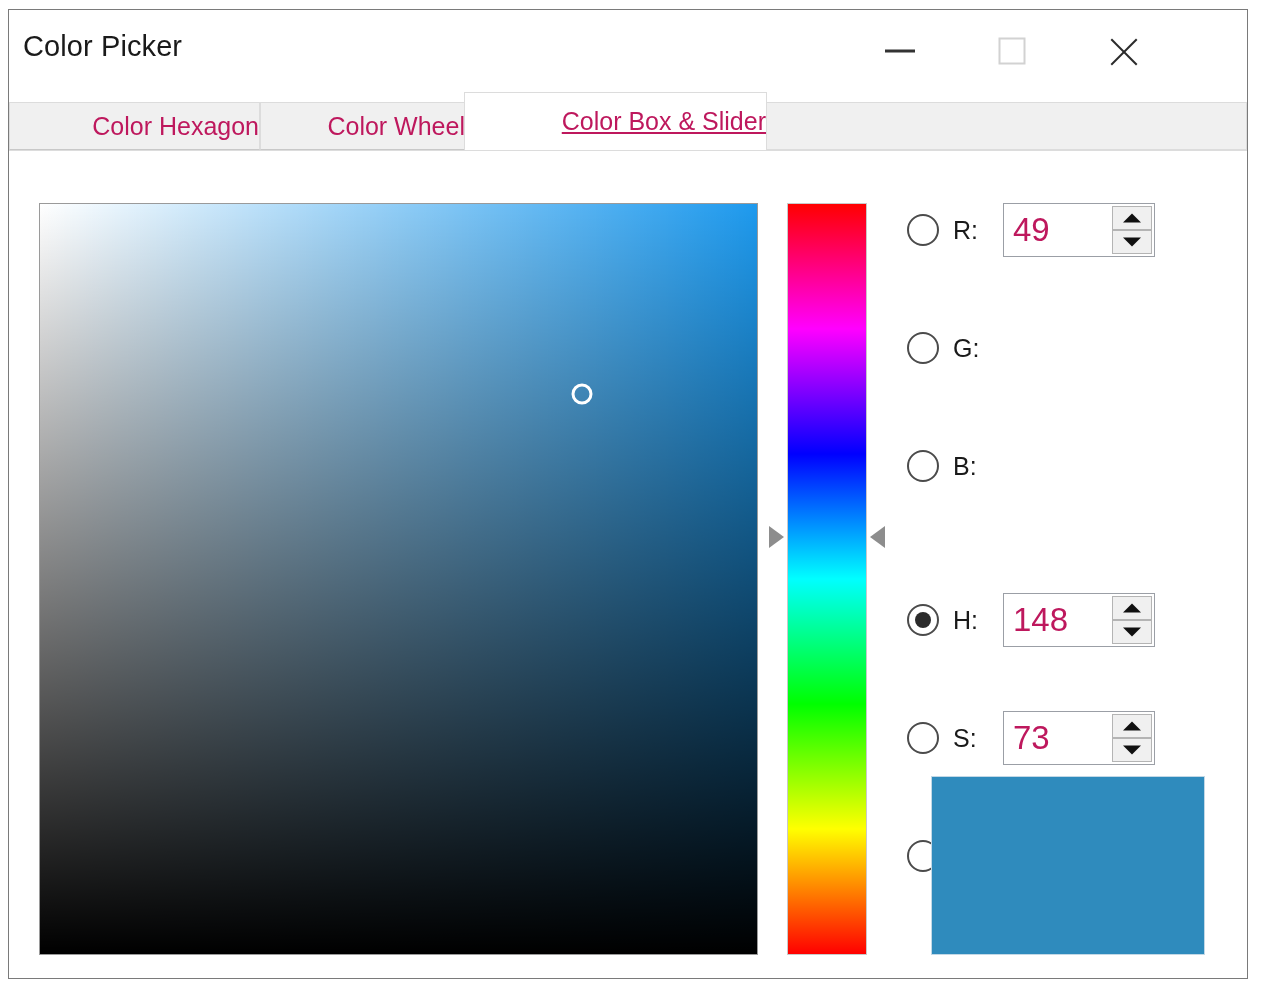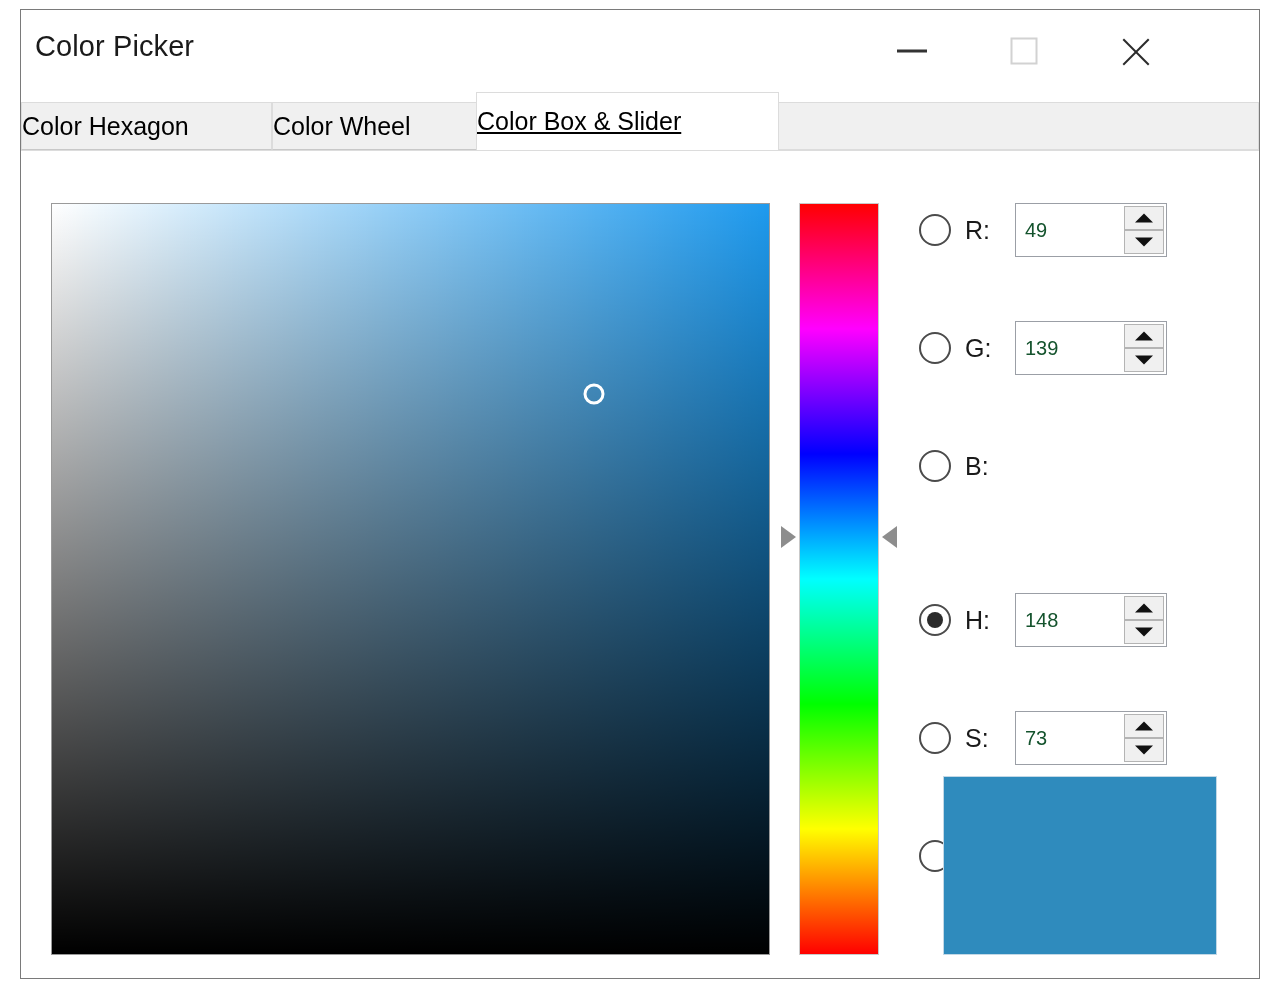--- a/index.html
+++ b/index.html
@@ -10,21 +10,21 @@
   body {
     width: 1282px;
     height: 998px;
     font-family: "Liberation Sans", sans-serif;
     overflow: hidden;
   }
 
   
   #window {
     position: absolute;
-    left: 20px;
+    left: 8px;
     top: 9px;
     width: 1240px;
     height: 970px;
     background: #ffffff;
     border: 1px solid #7a7a7a;
     box-sizing: border-box;
   }
 
   
   #titlebar {
@@ -98,25 +98,25 @@
     position: absolute;
     left: 0;
     top: 82px;
     width: 100%;
     height: 58px;
   }
   .tab {
     position: absolute;
     box-sizing: border-box;
     font-size: 25px;
-    color: #000000;
+    color: #be185d;
     white-space: nowrap;
     display: flex;
     align-items: center;
-    justify-content: flex-start;
+    justify-content: flex-end;
     cursor: default;
   }
   .tab.inactive {
     top: 10px;
     height: 48px;
     background: #f0f0f0;
     border: 1px solid #dcdcdc;
     border-bottom: 1px solid #c8c8c8;
   }
   .tab.active {
@@ -272,22 +272,22 @@
     background: #ffffff;
     box-sizing: border-box;
     flex: 0 0 auto;
     margin-left: 4px;
   }
   .spinbox-value {
     position: absolute;
     left: 9px;
     top: 50%;
     transform: translateY(-50%);
-    font-size: 20px;
-    color: #14532d;
+    font-size: 33px;
+    color: #be185d;
   }
   .spin-arrows {
     position: absolute;
     right: 2px;
     top: 2px;
     width: 40px;
     height: 48px;
   }
   .spin-btn {
     position: absolute;
@@ -386,31 +386,20 @@
               </div>
               <div class="spin-btn down">
                 <span class="tri"></span>
               </div>
             </div>
           </div>
         </div>
         <div class="channel-row" style="top: 118px;">
           <div class="radio"></div>
           <div class="channel-label">G:</div>
-          <div class="spinbox">
-            <div class="spinbox-value">139</div>
-            <div class="spin-arrows">
-              <div class="spin-btn up">
-                <span class="tri"></span>
-              </div>
-              <div class="spin-btn down">
-                <span class="tri"></span>
-              </div>
-            </div>
-          </div>
         </div>
         <div class="channel-row" style="top: 236px;">
           <div class="radio"></div>
           <div class="channel-label">B:</div>
         </div>
         <div class="channel-row" style="top: 390px;">
           <div class="radio checked"></div>
           <div class="channel-label">H:</div>
           <div class="spinbox">
             <div class="spinbox-value">148</div>

